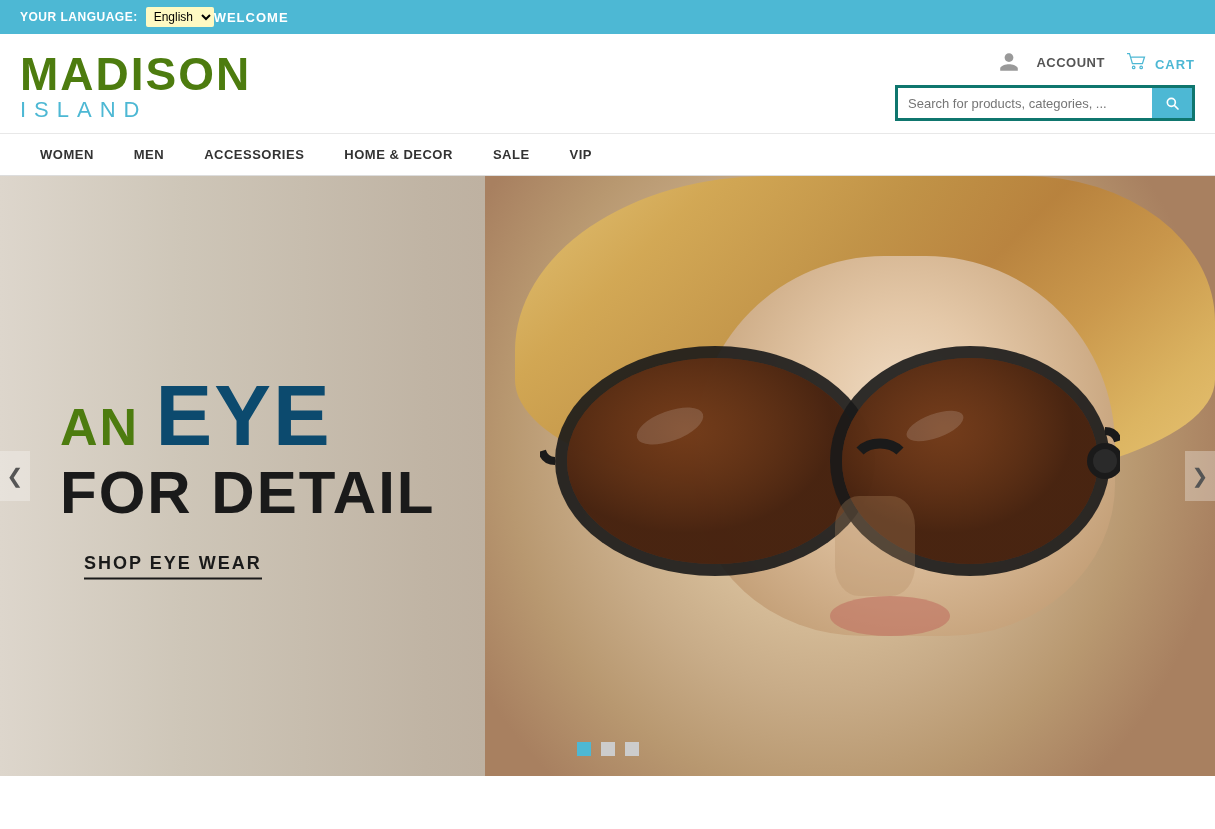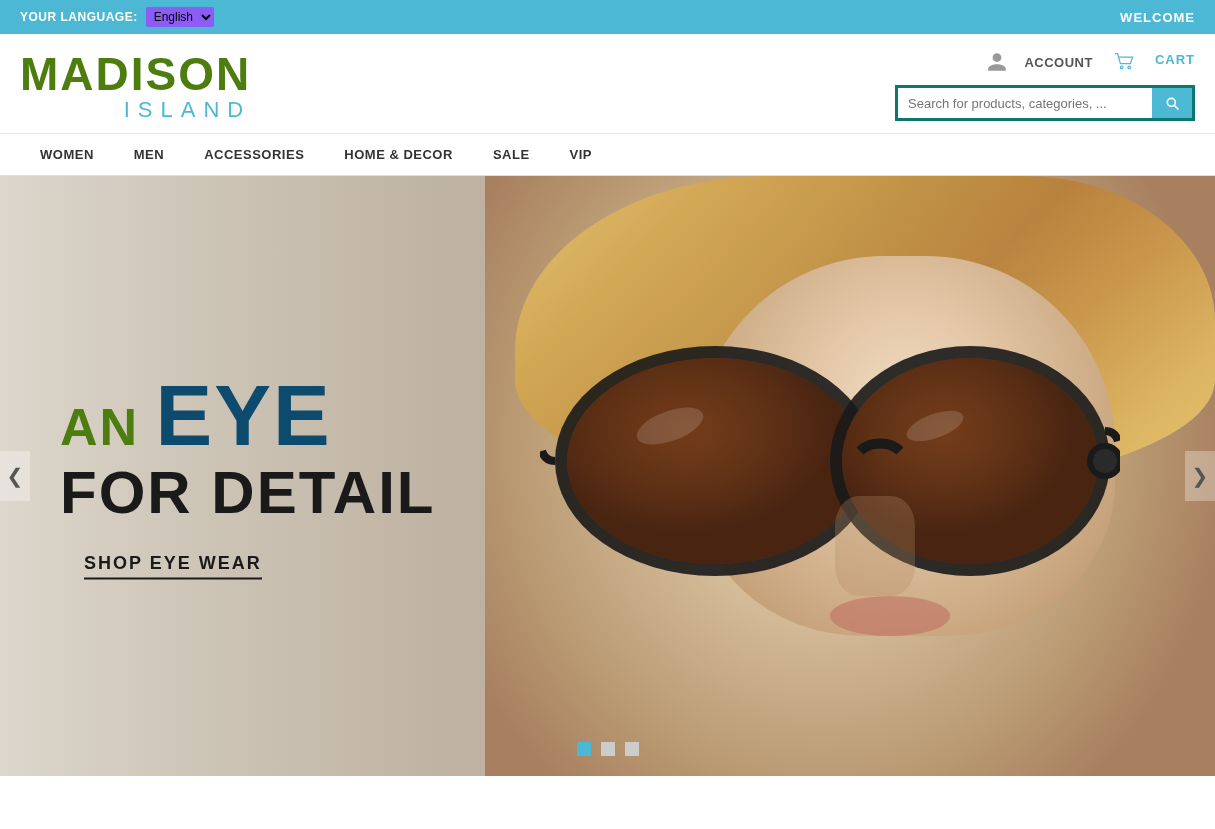--- a/index.html
+++ b/index.html
@@ -3,35 +3,35 @@
   <meta charset="utf-8">
   <style>
     * { margin: 0; padding: 0; box-sizing: border-box; }
     body { font-family: Arial, sans-serif; width: 1215px; overflow-x: hidden; }
 
     
     .top-bar {
       background-color: #4db8d4;
       padding: 5px 20px;
       display: flex;
-      justify-content: space-between;
+      justify-content: flex-start;
       align-items: center;
       height: 34px;
     }
     .top-bar-left {
       display: flex;
       align-items: center;
       gap: 8px;
       font-size: 12px;
       color: #fff;
       font-weight: bold;
       letter-spacing: 0.5px;
     }
     .language-select {
-      background: #8b5cf6;
+      background: #fef9c3;
       border: none;
       padding: 2px 4px;
       font-size: 12px;
       cursor: pointer;
       border-radius: 2px;
     }
     .top-bar-right {
       font-size: 13px;
       color: #fff;
       font-weight: bold;
@@ -58,21 +58,21 @@
       font-weight: 900;
       color: #4d7c0f;
       letter-spacing: 2px;
       line-height: 1;
     }
     .logo-island {
       font-size: 22px;
       font-weight: 400;
       color: #4db8d4;
       letter-spacing: 8px;
-      text-align: right;
+      text-align: left;
       margin-top: 2px;
     }
 
     .header-right {
       display: flex;
       flex-direction: column;
       align-items: flex-end;
       gap: 12px;
     }
     .header-actions {
@@ -86,22 +86,22 @@
       gap: 16px;
       color: #555;
       font-size: 13px;
       font-weight: bold;
       text-decoration: none;
       letter-spacing: 0.5px;
       cursor: pointer;
     }
     .cart-link {
       display: flex;
-      align-items: flex-start;
-      gap: 18px;
+      align-items: flex-end;
+      gap: 6px;
       color: #4db8d4;
       font-size: 13px;
       font-weight: bold;
       text-decoration: none;
       letter-spacing: 1px;
       cursor: pointer;
     }
     .account-icon {
       width: 22px;
       height: 22px;

